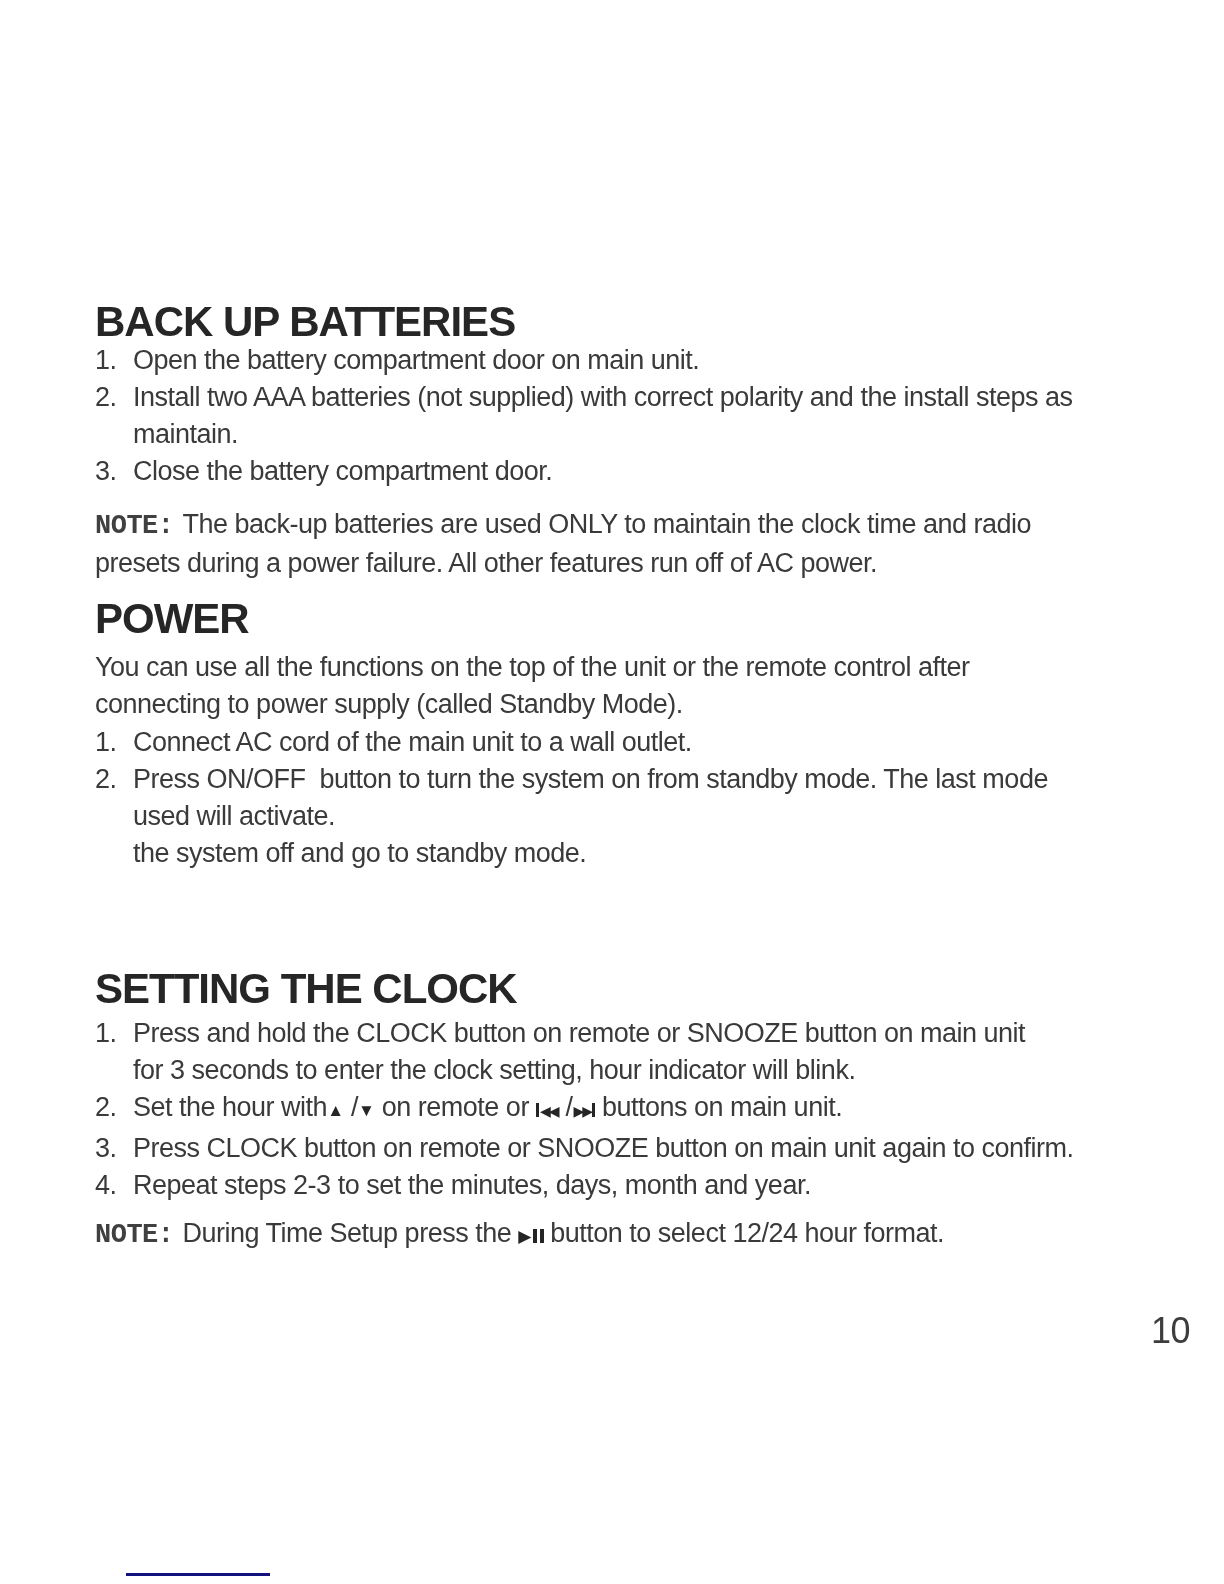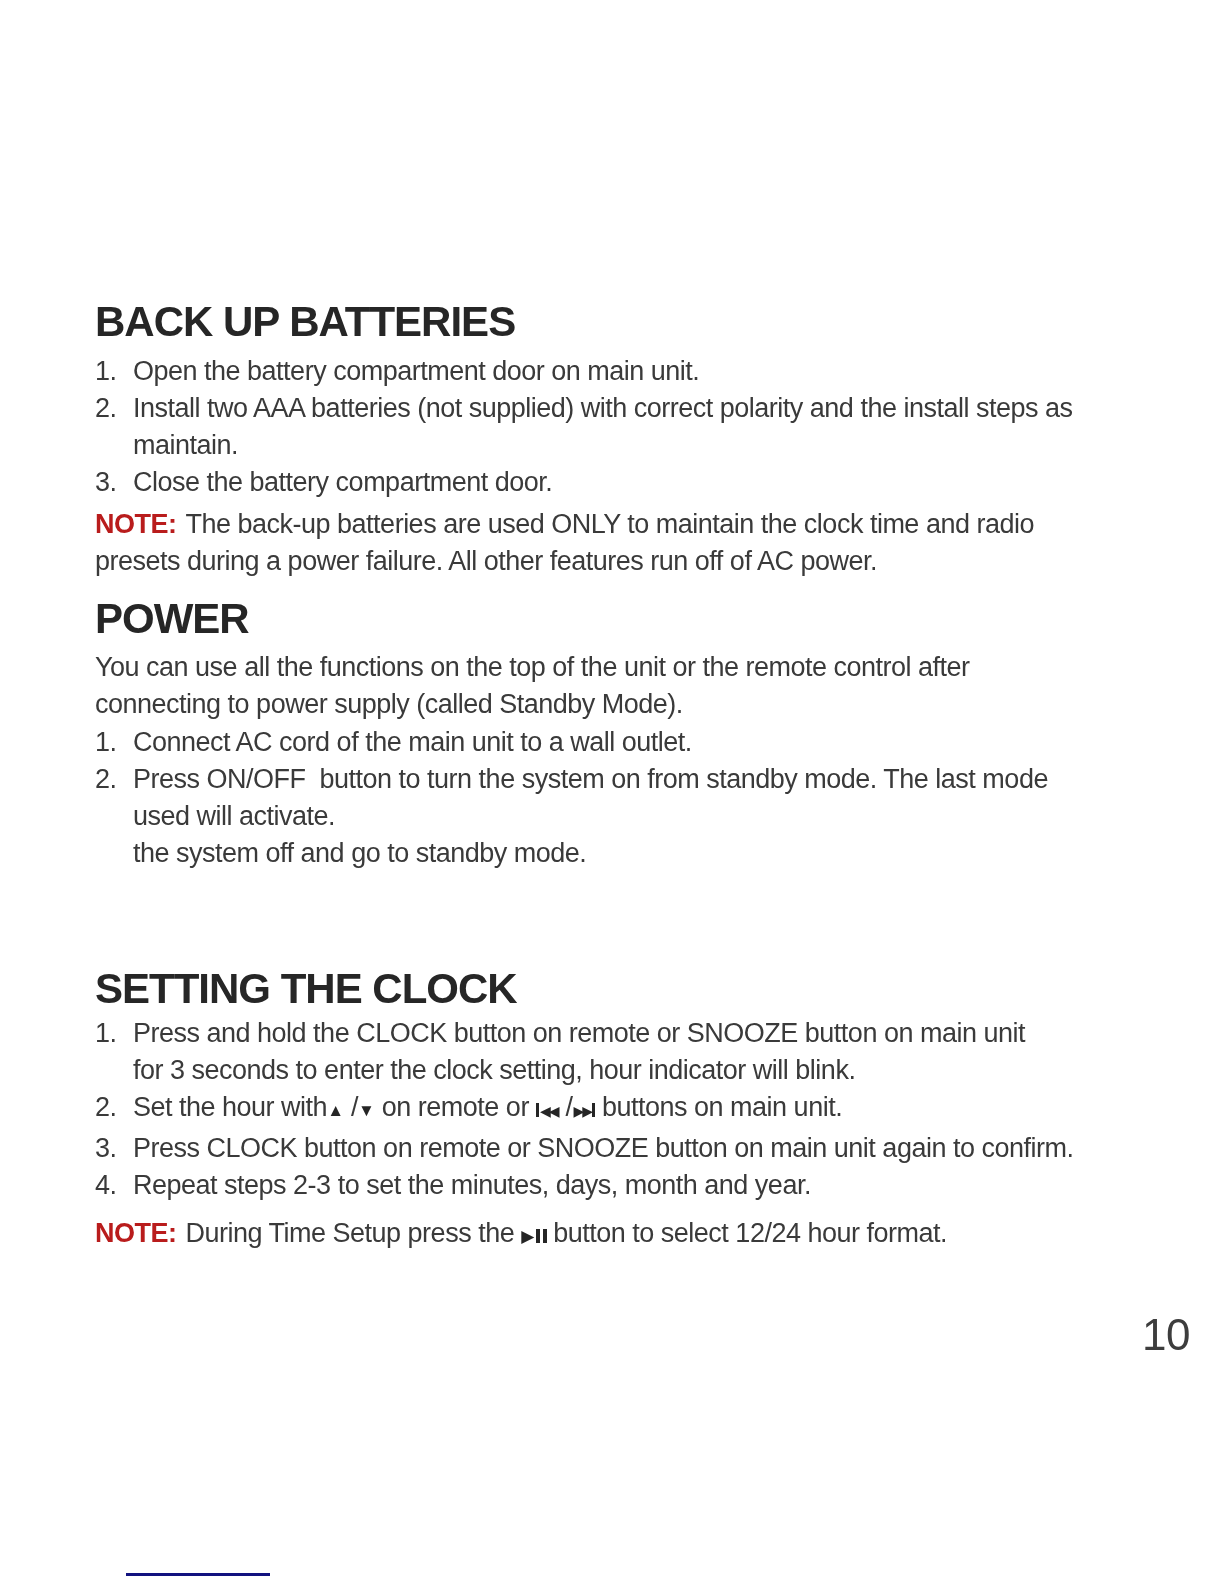--- a/index.html
+++ b/index.html
@@ -16,41 +16,41 @@
     font-size:42px;font-weight:700;color:#262626;
     letter-spacing:-1px;line-height:1;white-space:nowrap;
   }
   .block{position:absolute;left:95px;white-space:nowrap;}
   .row{
     font-size:27px;line-height:37px;letter-spacing:-0.5px;
     color:#3a3a3a;white-space:nowrap;
   }
   .num{display:inline-block;width:38px;}
   .txt{display:inline;}
-  .boldlbl{font-weight:700;color:#b91c1c;margin-right:9px;}
+  .boldlbl{font-weight:700;color:#404040;margin-right:9px;font-family:Liberation Mono, monospace;}
   .tri{font-style:normal;font-size:17px;letter-spacing:0;color:#252525;}
   .tri.sm{font-size:14px;letter-spacing:-2px;margin:0 1px;}
   .bar{display:inline-block;width:3px;height:14px;background:#252525;vertical-align:-1px;}
   .skip{display:inline-block;letter-spacing:0;}
   .pausebars{display:inline-block;margin:0 3px 0 2px;vertical-align:-1px;}
   .pausebars b{display:inline-block;width:4px;height:14px;background:#252525;margin-right:3px;}
   .pagenum{
     position:absolute;right:34px;top:1310px;
-    font-size:44px;color:#3d3d3d;letter-spacing:-0.5px;
+    font-size:36px;color:#3d3d3d;letter-spacing:-0.5px;
   }
   .bottom-rule{position:absolute;left:126px;top:1573px;width:144px;height:3px;}
 </style>
 </head>
 <body>
 
 <div class="page">
 
   <div class="h1" style="top:301px">BACK UP BATTERIES</div>
 
-  <div class="block" style="top:353px">
+  <div class="block" style="top:342px">
     <div class="row"><span class="num">1.</span><span class="txt">Open the battery compartment door on main unit.</span></div>
     <div class="row"><span class="num">2.</span><span class="txt">Install two AAA batteries (not supplied) with correct polarity and the install steps as</span></div>
     <div class="row"><span class="num"></span><span class="txt">maintain.</span></div>
     <div class="row"><span class="num">3.</span><span class="txt">Close the battery compartment door.</span></div>
   </div>
 
   <div class="block" style="top:506px">
     <div class="row"><span class="boldlbl">NOTE:</span><span>The back-up batteries are used ONLY to maintain the clock time and radio</span></div>
     <div class="row"><span>presets during a power failure. All other features run off of AC power.</span></div>
   </div>

